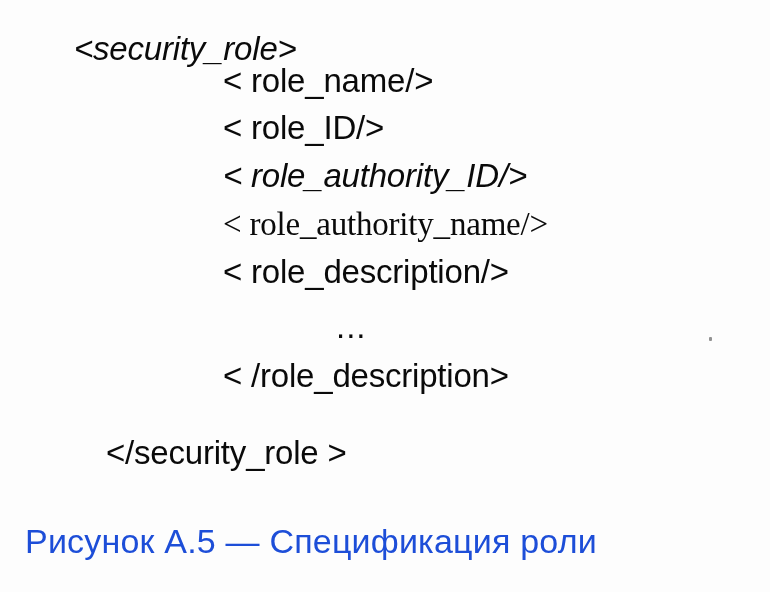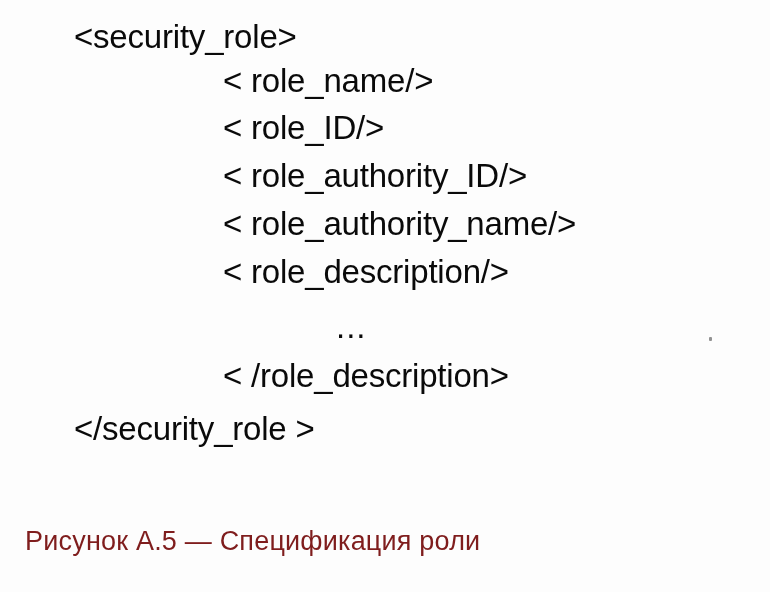--- a/index.html
+++ b/index.html
@@ -37,42 +37,42 @@
     -webkit-font-smoothing: none;
   }
   .ind-0 { left: 74px; }
   .ind-1 { left: 223px; }
   .ind-dots {
     left: 336px;
     font-size: 33px;
     letter-spacing: 1px;
   }
 
-  .ln-0 { top: 20px; }
+  .ln-0 { top: 32px; font-style: italic; }
   .ln-1 { top: 64px; }
   .ln-2 { top: 111px; text-align: right; }
-  .ln-3 { top: 159px; }
-  .ln-4 { top: 207px; }
+  .ln-3 { top: 159px; font-style: italic; }
+  .ln-4 { top: 207px; font-family: Liberation Serif, serif; }
   .ln-5 { top: 255px; text-align: right; }
   .ln-6 { top: 310px; }
   .ln-7 { top: 359px; }
-  .ln-8 { top: 412px; }
+  .ln-8 { top: 436px; margin-left: 32px; }
 
   
   #figure-caption {
     position: absolute;
     left: 25px;
     top: 521px;
     width: 720px;
     white-space: pre;
     font-family: "Liberation Sans", sans-serif;
-    font-size: 27px;
+    font-size: 34px;
     line-height: 40px;
     letter-spacing: 0.2px;
-    color: #7f1d1d;
+    color: #1d4ed8;
   }
 
   
   #scan-speck {
     position: absolute;
     left: 709px;
     top: 337px;
     width: 3px;
     height: 4px;
     background: #6d6d6d;

